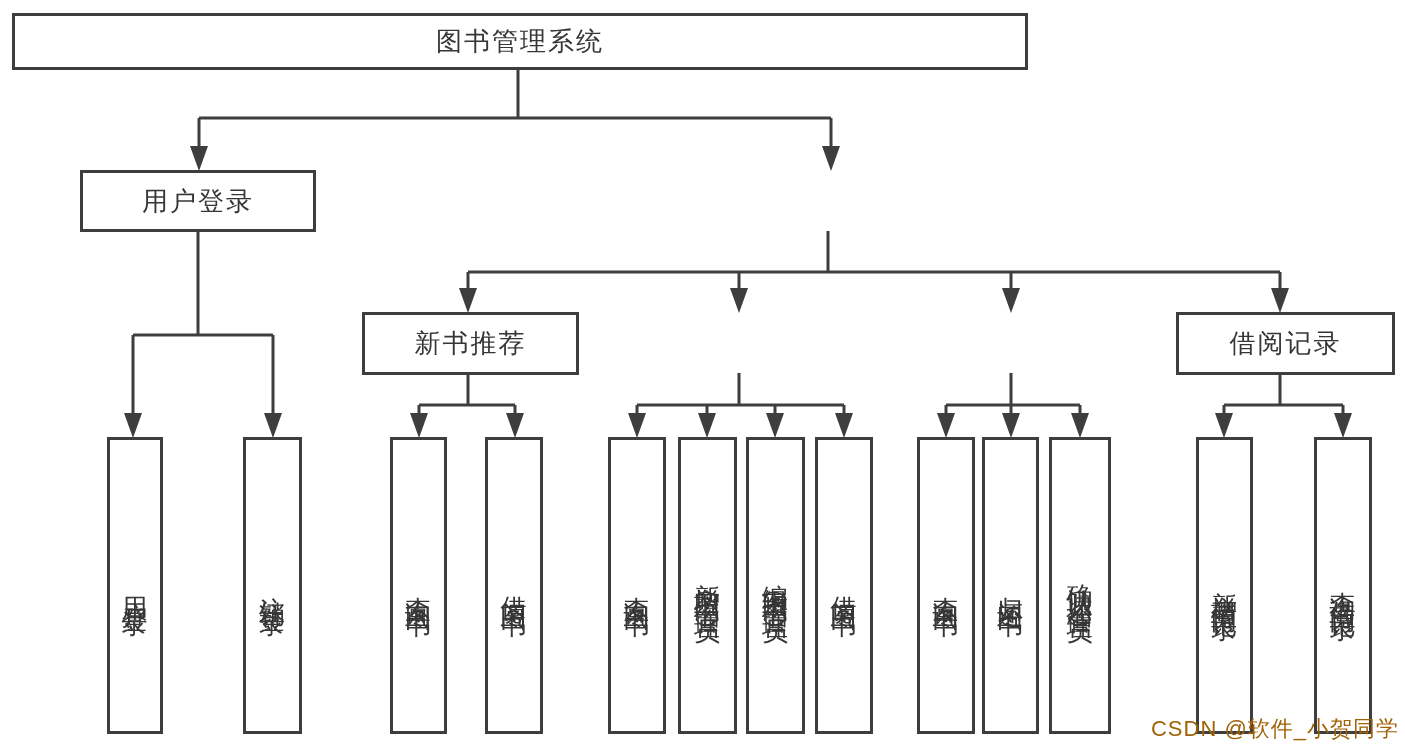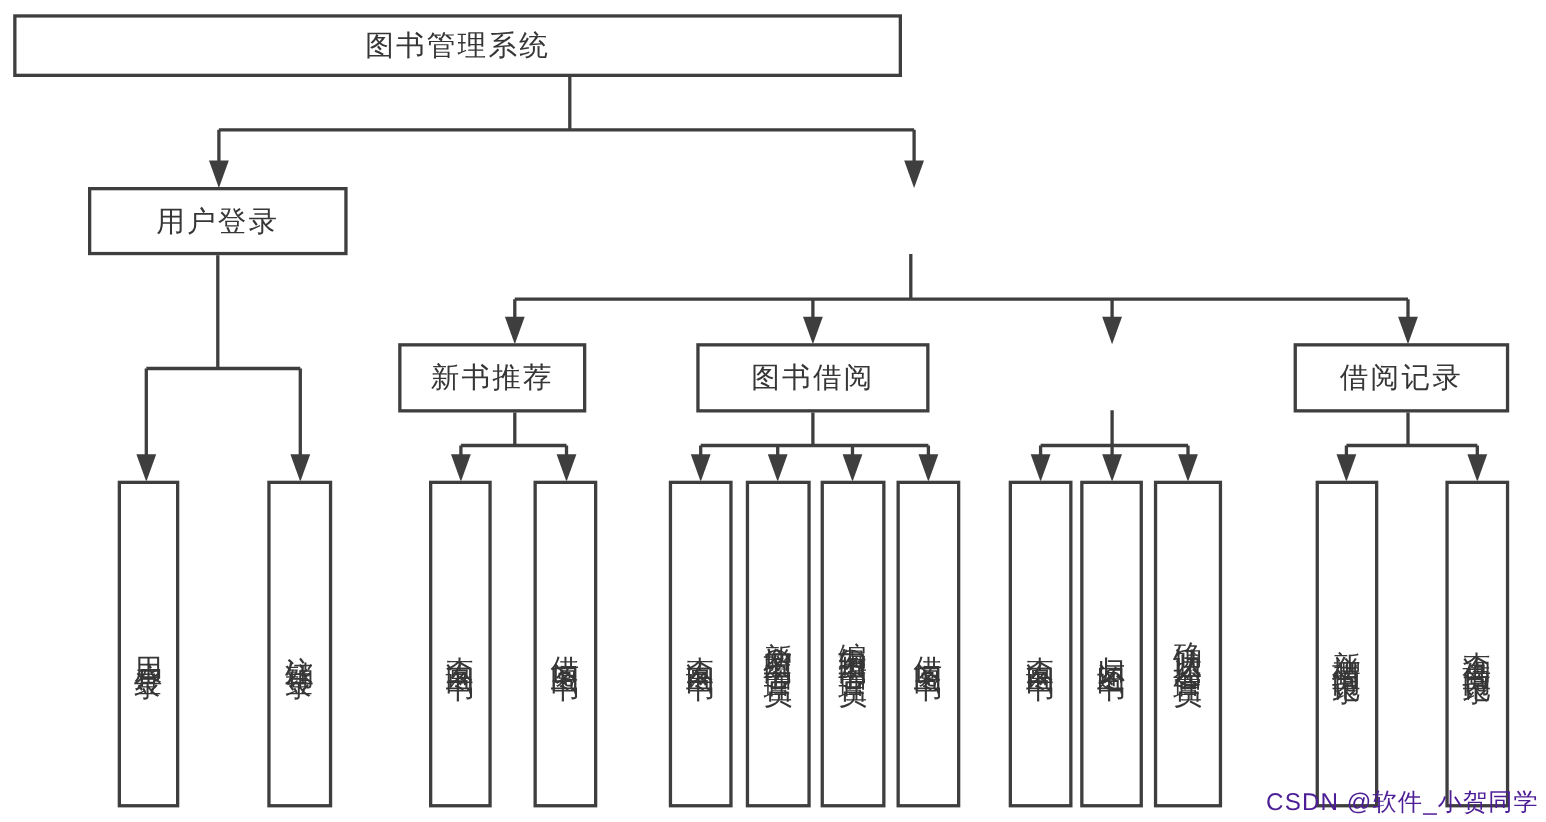--- a/index.html
+++ b/index.html
@@ -37,48 +37,48 @@
     text-align: center;
   }
   .h-box { font-size: 26px; letter-spacing: 2px; }
   .v-box {
     writing-mode: vertical-rl;
     text-orientation: mixed;
     font-size: 26px;
     letter-spacing: 5px;
     line-height: 1;
   }
-  .root  { left: 12px;  top: 13px;  width: 808px; height: 57px; }
+  .root  { left: 12px;  top: 13px;  width: 1016px; height: 57px; }
   .l2a   { left: 80px;  top: 170px; width: 236px;  height: 62px; }
   .l2b   { left: 710px; top: 170px; width: 236px;  height: 62px; }
   .l3 { top: 312px; height: 63px; }
-  .l3a { left: 362px;  width: 171px; }
+  .l3a { left: 362px;  width: 217px; }
   .l3b { left: 633px;  width: 212px; }
   .l3c { left: 905px;  width: 212px; }
-  .l3d { left: 1176px; width: 196px; }
+  .l3d { left: 1176px; width: 219px; }
   .leaf { top: 437px; height: 297px; }
   .lf1  { left: 107px;  width: 56px; }
   .lf2  { left: 243px;  width: 59px; }
   .lf3  { left: 390px;  width: 57px; }
   .lf4  { left: 485px;  width: 58px; }
   .lf5  { left: 608px;  width: 58px; }
   .lf6  { left: 678px;  width: 59px; }
   .lf7  { left: 746px;  width: 59px; }
   .lf8  { left: 815px;  width: 58px; }
   .lf9  { left: 917px;  width: 58px; }
   .lf10 { left: 982px;  width: 57px; }
   .lf11 { left: 1049px; width: 62px; }
   .lf12 { left: 1196px; width: 57px; }
   .lf13 { left: 1314px; width: 58px; }
   .watermark {
     position: absolute;
     right: 6px;
     bottom: 3px;
     font-size: 22px;
-    color: #4c1d95;
+    color: #a16207;
     letter-spacing: 1px;
     white-space: nowrap;
   }
 </style>
 </head>
 <body>
 
 <div id="canvas">
 
   <svg id="connectors" viewBox="0 0 1405 747" xmlns="http://www.w3.org/2000/svg">
@@ -135,23 +135,20 @@
     <span>图书管理系统</span>
   </div>
 
   <div class="box h-box l2a">
     <span>用户登录</span>
   </div>
 
   <div class="box h-box l3 l3a">
     <span>新书推荐</span>
   </div>
-  <div class="box h-box l3 l3b">
-    <span>图书借阅</span>
-  </div>
   <div class="box h-box l3 l3d">
     <span>借阅记录</span>
   </div>
 
   <div class="box v-box leaf lf1">
     <span>用户登录</span>
   </div>
   <div class="box v-box leaf lf2">
     <span>注销登录</span>
   </div>

